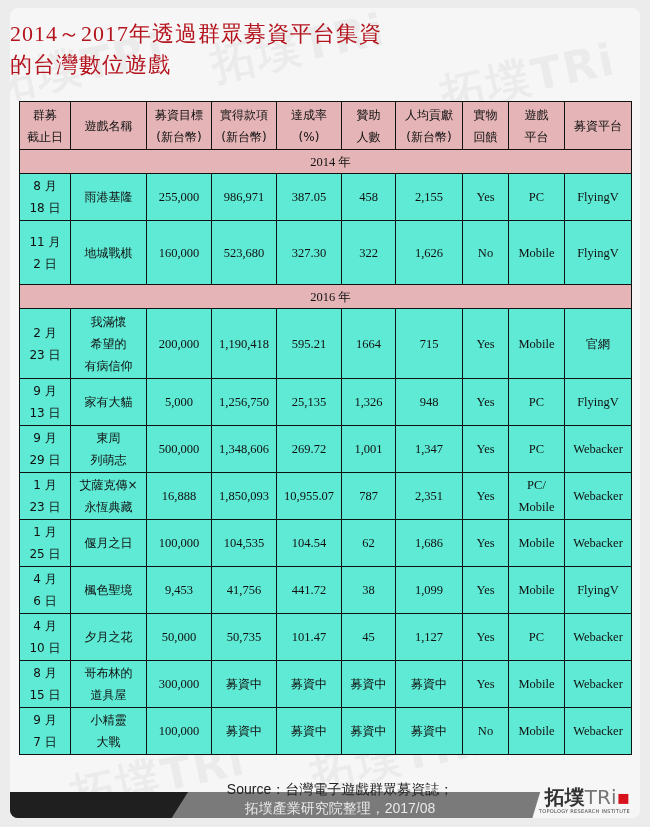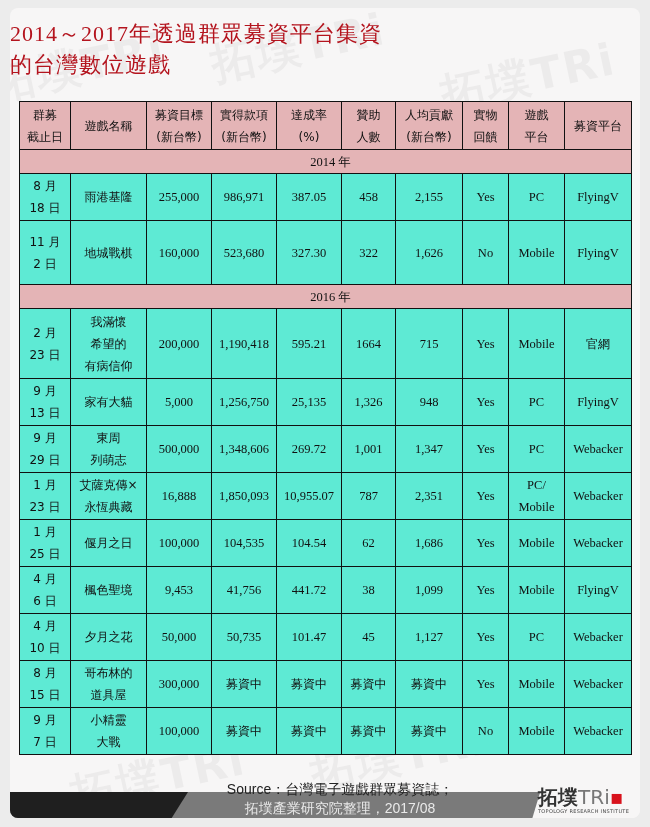--- a/index.html
+++ b/index.html
@@ -113,21 +113,21 @@
   .footer .source .l1 { color: #222; }
   .footer .source .l2 { color: #e9e9e9; }
   .footer .logo-box {
     position: absolute; right: 0; top: 4px;
     width: 110px; height: 44px;
     background: #f7f6f6;
     clip-path: polygon(12% 0, 100% 0, 100% 100%, 0 100%);
   }
   .logo {
     position: absolute; right: 10px; top: 8px;
-    width: 92px; text-align: left;
+    width: 92px; text-align: right;
   }
   .logo .main-mark {
     font-family: "DejaVu Sans", sans-serif;
     font-weight: bold;
     font-size: 20px;
     color: #333;
     line-height: 22px;
     letter-spacing: 0px;
   }
   .logo .main-mark .tri { color: #777; font-weight: normal; }

